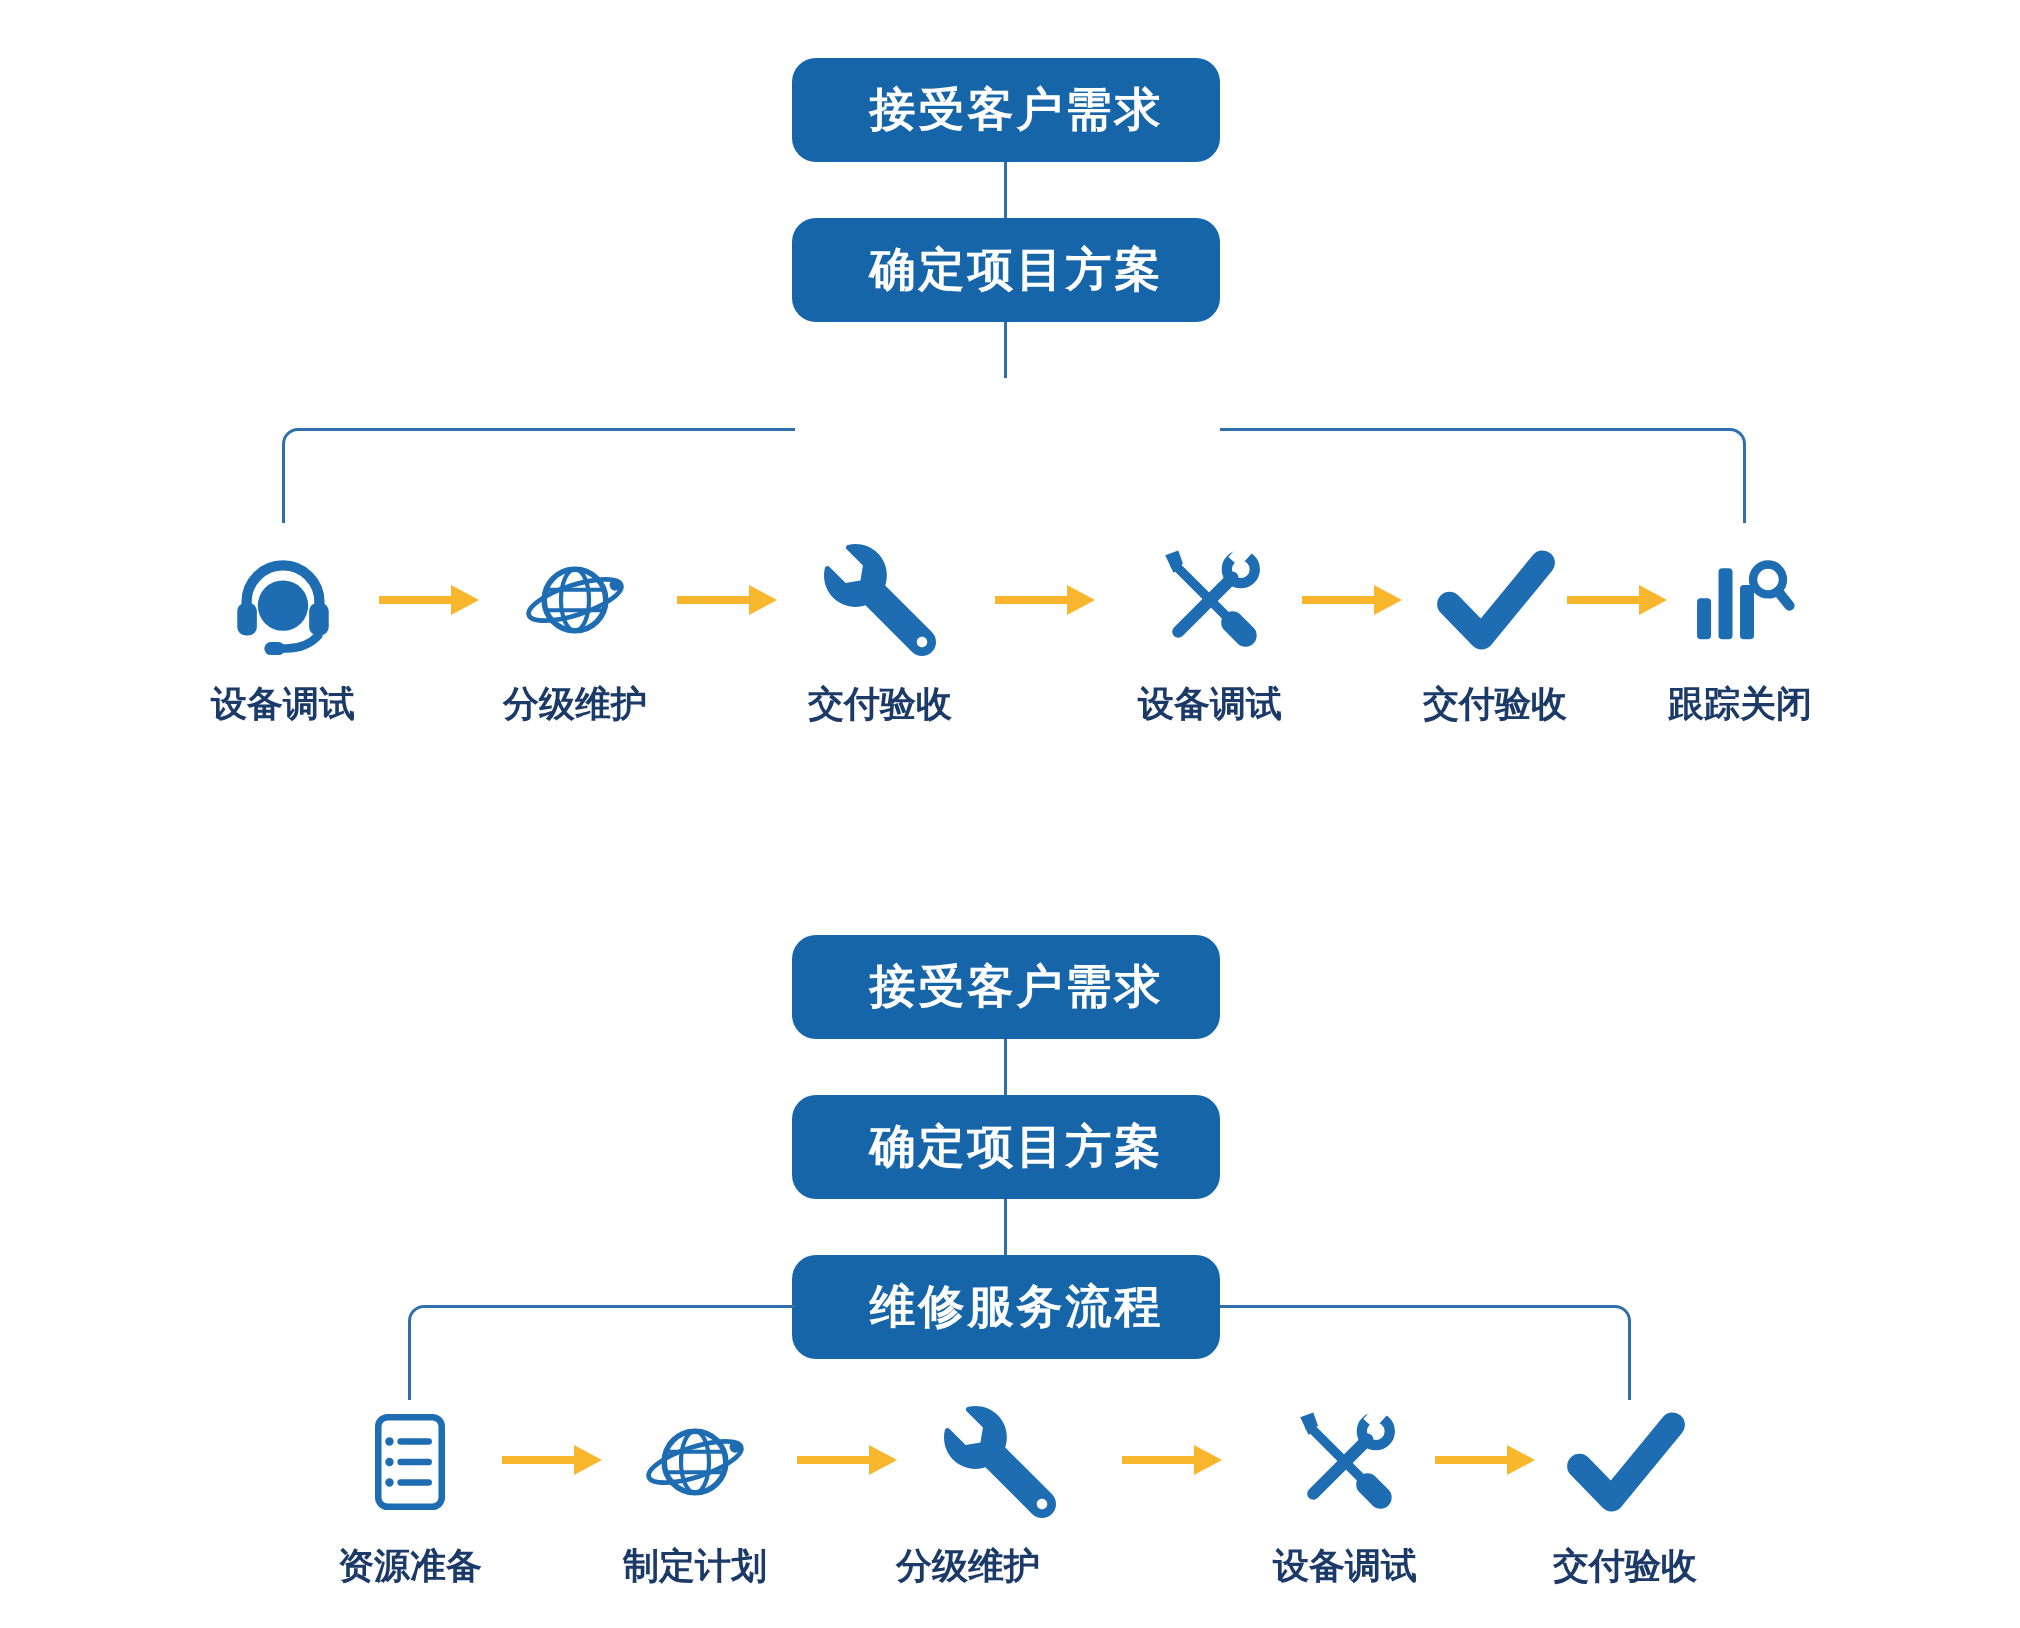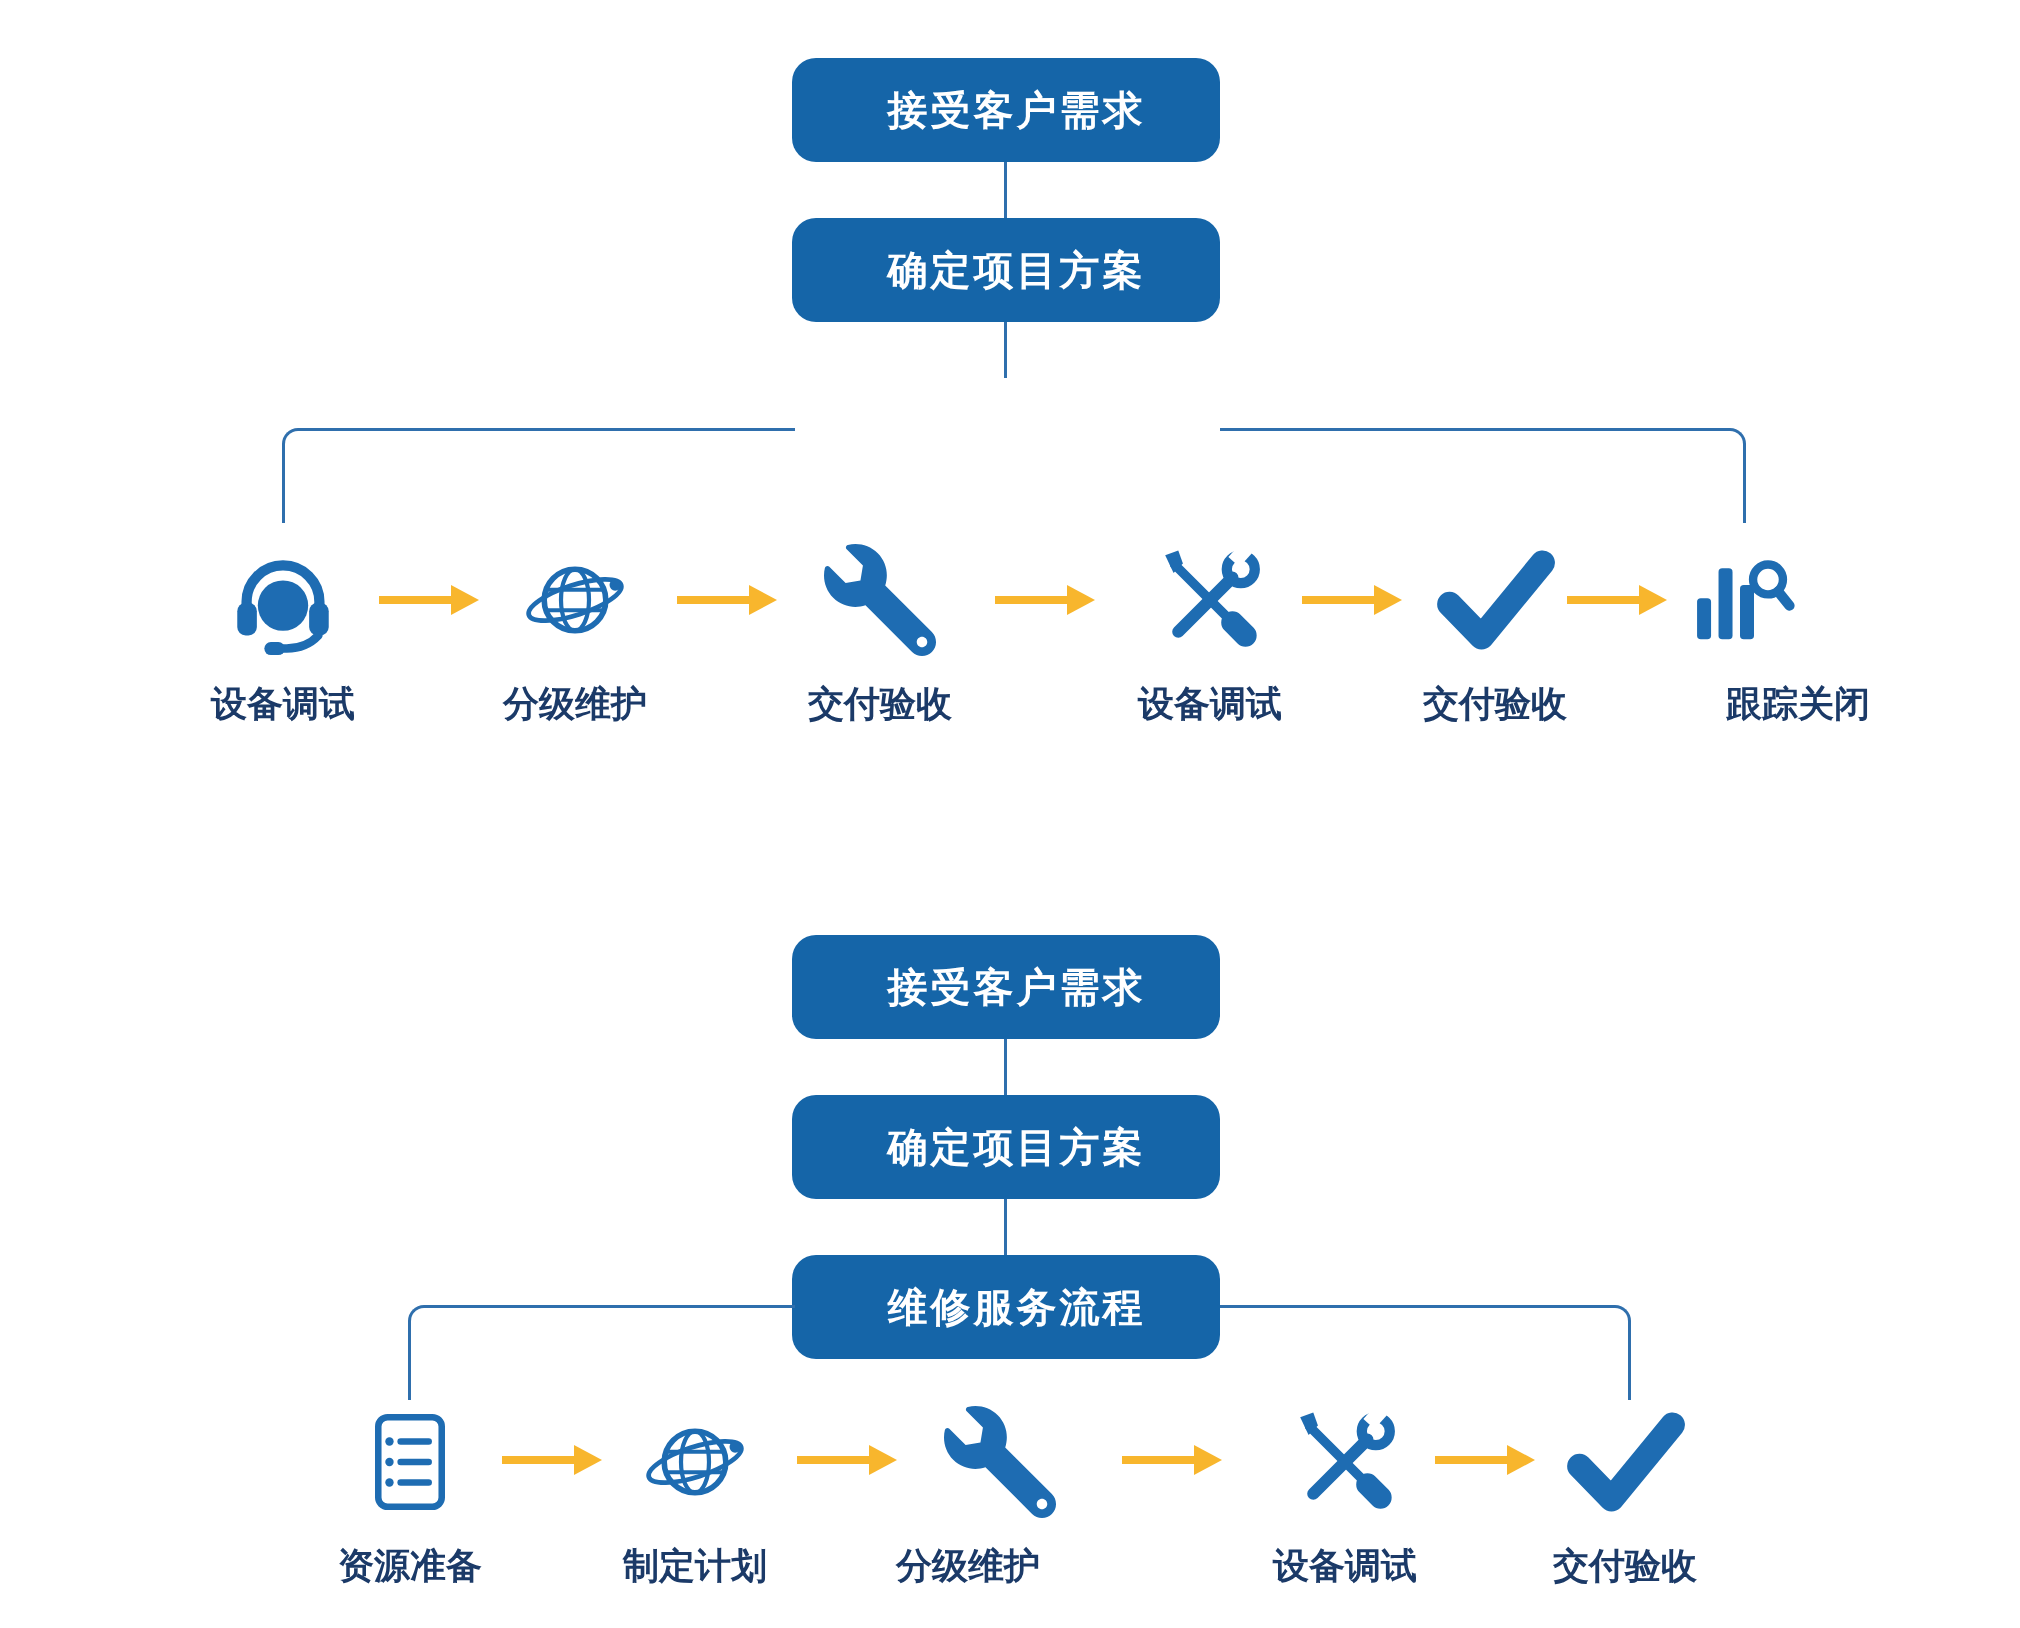--- a/index.html
+++ b/index.html
@@ -20,21 +20,21 @@
   }
   .flow{position:absolute;inset:0;}
   .hbox{
     position:absolute;
     width:428px;height:104px;
     background:var(--box-blue);
     border-radius:24px;
     display:flex;align-items:center;justify-content:center;
   }
   .hbox-text{
-    color:#fff;font-size:40px;font-weight:bold;letter-spacing:3px;white-space:nowrap;margin-left:21px;
+    color:#fff;font-size:46px;font-weight:bold;letter-spacing:3px;white-space:nowrap;margin-left:21px;
   }
   .vline{
     position:absolute;left:1004px;width:3px;background:var(--line-blue);
   }
   .bracket-left{
     position:absolute;
     border-top:3px solid var(--line-blue);
     border-left:3px solid var(--line-blue);
     border-top-left-radius:16px;
   }
@@ -187,21 +187,21 @@
       <svg class="icon-svg" viewBox="0 0 120 120">
           <use href="#i-chart-mag"></use>
         </svg>
     </div>
 
     <div class="step-label" style="left:173px;top:680px">设备调试</div>
     <div class="step-label" style="left:465px;top:680px">分级维护</div>
     <div class="step-label" style="left:770px;top:680px">交付验收</div>
     <div class="step-label" style="left:1100px;top:680px">设备调试</div>
     <div class="step-label" style="left:1385px;top:680px">交付验收</div>
-    <div class="step-label" style="left:1688px;top:680px">跟踪关闭</div>
+    <div class="step-label" style="left:1630px;top:680px">跟踪关闭</div>
   </div>
 
   <div class="flow">
 
     <div class="hbox" style="left:792px;top:935px">
       <span class="hbox-text">接受客户需求</span>
     </div>
     <div class="vline" style="top:1039px;height:56px"></div>
     <div class="hbox" style="left:792px;top:1095px">
       <span class="hbox-text">确定项目方案</span>

